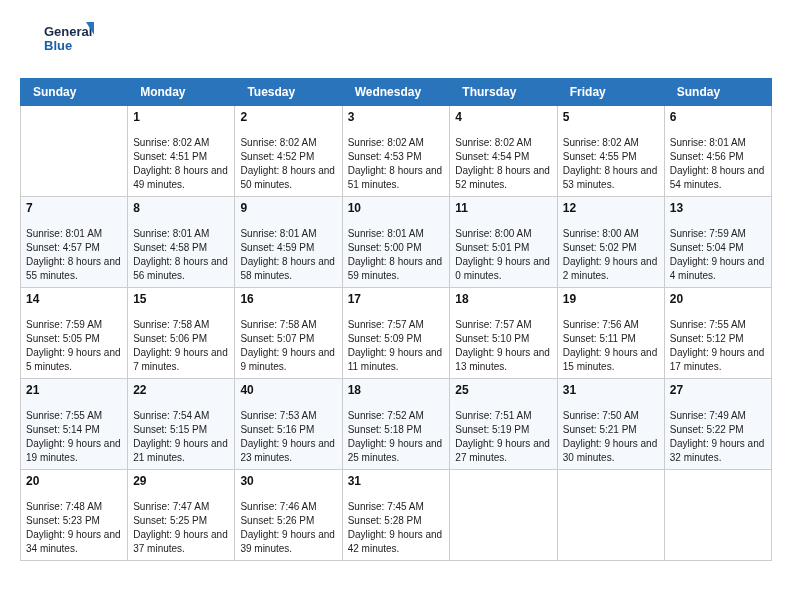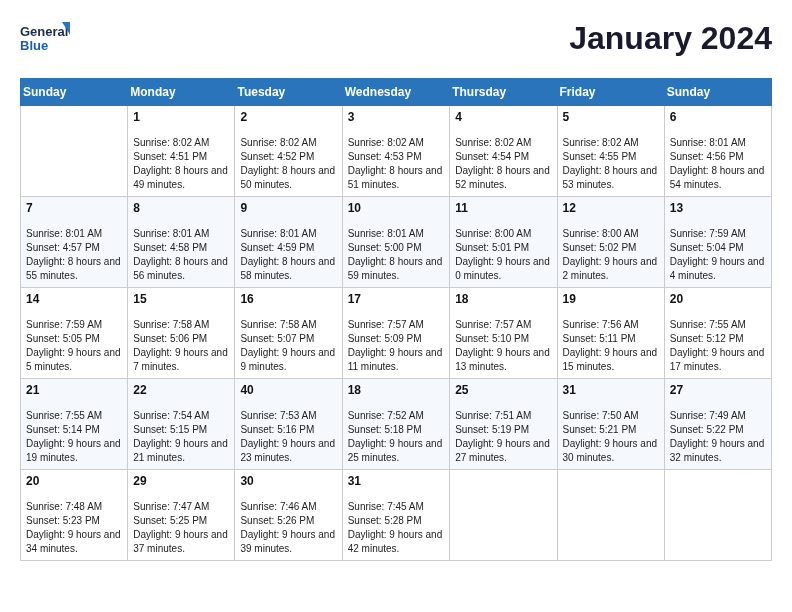--- a/index.html
+++ b/index.html
@@ -8,20 +8,21 @@
       background: #fff;
       width: 792px;
       min-height: 612px;
       padding: 20px;
     }
     .header {
       display: flex;
       justify-content: space-between;
       align-items: flex-start;
       margin-bottom: 16px;
+      margin-left: 24px;
     }
     .logo {
       display: flex;
       align-items: center;
       gap: 4px;
     }
     .title-block {
       text-align: right;
     }
     .month-title {
@@ -34,21 +35,21 @@
       color: #444;
     }
     table {
       width: 100%;
       border-collapse: collapse;
       font-size: 11px;
     }
     thead th {
       background-color: #2a74bc;
       color: white;
-      padding: 6px 2px;
+      padding: 6px 12px;
       text-align: left;
       font-size: 12px;
       font-weight: bold;
       border: 1px solid #2a74bc;
     }
     tbody td {
       border: 1px solid #ccc;
       vertical-align: top;
       padding: 4px 5px;
       height: 80px;
@@ -81,21 +82,20 @@
 
 <div class="header">
   <div class="logo">
   <svg width="50" height="42" viewBox="0 0 50 42" xmlns="http://www.w3.org/2000/svg">
     <text x="0" y="16" font-size="13" font-weight="bold" fill="#1a2a4a" font-family="Arial">General</text>
     <text x="0" y="30" font-size="13" font-weight="bold" fill="#1a5fa8" font-family="Arial">Blue</text>
     <polygon points="42,2 52,2 52,18" fill="#2a74bc"></polygon>
   </svg>
 </div>
   <div class="title-block">
-    <div class="month-title">January 2024</div>
   </div>
 </div>
 
 <table>
   <thead>
     <tr>
     <th>Sunday</th>
         <th>Monday</th>
         <th>Tuesday</th>
         <th>Wednesday</th>

